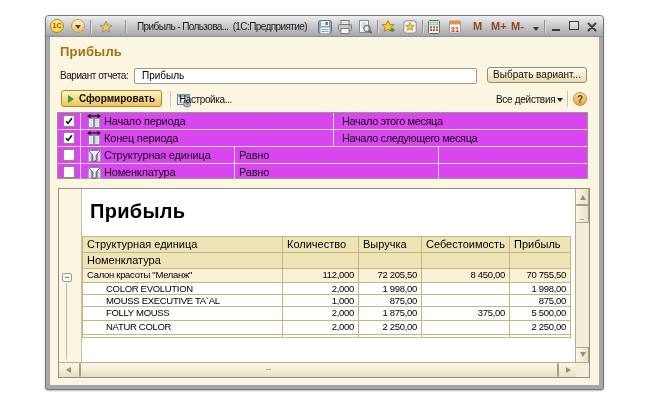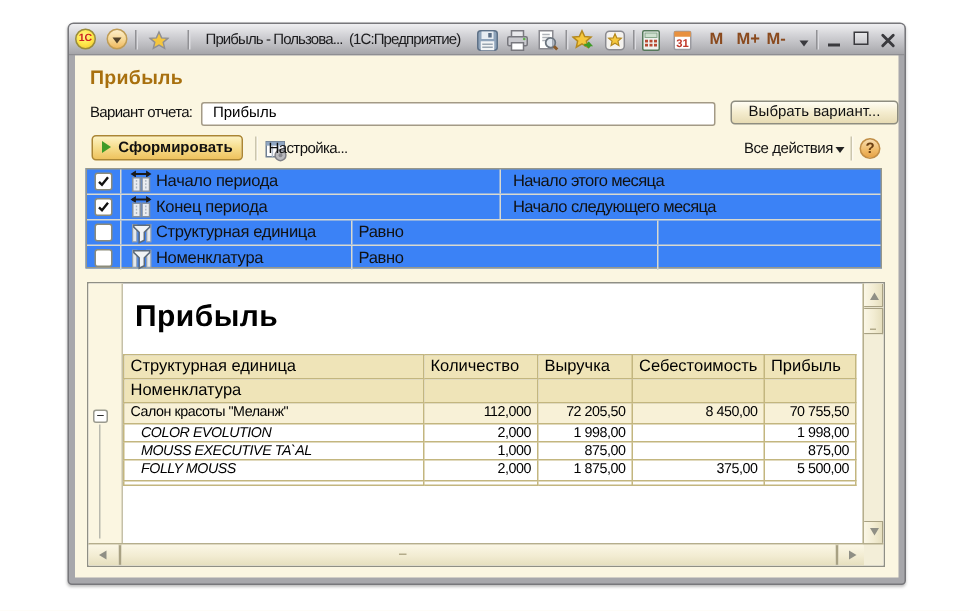--- a/index.html
+++ b/index.html
@@ -12,33 +12,33 @@
 #logo1c{left:4px;background:radial-gradient(circle at 45% 35%,#fff78a 0%,#ffe84a 50%,#f0c22a 100%);border:1px solid #9a8c3a;color:#cc2020;font-weight:bold;font-size:7px;text-align:center;line-height:12px;}
 #cbtn{left:25px;background:linear-gradient(180deg,#fdeec9 0%,#f7d793 55%,#efb95f 100%);border:1px solid #bf9c55;}
 #cbtn:after{content:"";position:absolute;left:3px;top:4.5px;border-left:3px solid transparent;border-right:3px solid transparent;border-top:4.5px solid #54432a;}
 .wbtn{position:absolute;top:0;height:21px;color:#333336;font-weight:bold;text-align:center;}
 .mtxt{position:absolute;top:4px;font-size:11px;font-weight:bold;color:#8a4a1e;}
 .ibox{position:absolute;top:3px;width:16px;height:16px;}
 
 .btn{position:absolute;height:16px;background:linear-gradient(180deg,#fffdf2 0%,#f4ecce 50%,#e7dcb4 100%);border:1px solid #8e8d80;border-radius:3px;font-size:10px;color:#111;text-align:center;line-height:14px;}
 #genbtn{position:absolute;left:11px;top:53px;width:101px;height:17px;background:linear-gradient(180deg,#fdf3c4 0%,#f6dd8c 50%,#eec25e 100%);border:1px solid #ab8634;border-radius:3px;font-size:10px;font-weight:bold;line-height:15px;text-align:center;color:#111;}
 .vsep{position:absolute;width:1px;background:#cbc6ae;box-shadow:1px 0 0 #fdfaf0;}
-#ftable{position:absolute;left:7px;top:75px;width:531px;height:67px;background:#3b82f6;border:1px solid #98988a;}
+#ftable{position:absolute;left:7px;top:75px;width:531px;height:67px;background:#d946ef;border:1px solid #98988a;}
 .frow{position:absolute;left:0;width:529px;border-bottom:1px solid #d9d9cf;}
 .cline{position:absolute;top:0;width:1px;height:100%;background:#d9d9cf;}
 .cb{position:absolute;left:5px;top:2px;width:12px;height:12px;border:1px solid #8b8b7a;border-radius:2px;background:#fff;}
 .ftxt{position:absolute;left:46px;top:2px;font-size:11px;letter-spacing:-.2px;color:#111;}
 .vtx{letter-spacing:-.4px;}
 #report{position:absolute;left:8px;top:151px;width:532px;height:190px;border:1px solid #8f8f85;background:#fff;}
 #rmargin{position:absolute;left:0;top:0;width:23px;height:173px;background:#fbf6e1;border-right:1px solid #c5c0a8;}
 #rtitle{position:absolute;left:31px;top:11px;font-size:20px;font-weight:bold;color:#000;letter-spacing:.3px;}
 table.rep{position:absolute;left:23px;top:47px;border-collapse:collapse;table-layout:fixed;border:1px solid #95894f;}
 table.rep td{border:1px solid #c3b67f;font-size:9.5px;letter-spacing:-.3px;color:#000;padding:0 4px;overflow:hidden;vertical-align:top;line-height:11px;}
 td.num{text-align:right;white-space:nowrap;}
-table.rep td.ind{padding-left:11px;font-style:italic;}
+table.rep td.ind{padding-left:23px;}
 tr.hdr td{background:#efe4b8;font-size:11px;letter-spacing:0;line-height:14px;}
 tr.grp td{background:#f8f1d7;}
 .sbtn{position:absolute;background:linear-gradient(180deg,#fbf7e6 0%,#f2ecd2 55%,#e6dfbe 100%);border:1px solid #a8a183;border-radius:1px;}
 .sbtnv{background:linear-gradient(90deg,#fbf7e6 0%,#f2ecd2 55%,#e6dfbe 100%);}
 .arr{position:absolute;width:0;height:0;}
 #vscroll{position:absolute;right:0;top:0;width:14px;height:174px;background:#f3eed8;border-left:1px solid #b5ae8d;}
 #hscroll{position:absolute;left:0;bottom:0;width:517px;height:15px;background:#f3eed8;border-top:1px solid #b5ae8d;}
 </style></head>
 <body>
 <div id="win">
@@ -109,21 +109,21 @@
         <div style="position:absolute;left:1px;top:5px;width:10px;height:9px;border:1.4px solid #3a3a3e;background:linear-gradient(180deg,#e8e8ea,#c9c9cd)"></div>
       </div>
  <svg style="position:absolute;left:540px;top:5px" width="12" height="12" viewBox="0 0 12 12">
         <path d="M2.5 2.5 L9.5 9.5 M9.5 2.5 L2.5 9.5" stroke="#3a3a3e" stroke-width="1.9" stroke-linecap="round"></path>
       </svg>
 </div>
 <div id="content">
  <div class="t" style="left:10px;top:7px;font-size:13px;letter-spacing:.2px;font-weight:bold;color:#a8700e">Прибыль</div>
  <div class="t" style="left:10px;top:33px;font-size:10px;letter-spacing:-.45px;color:#111">Вариант отчета:</div>
  <div class="t" style="left:84px;top:31px;width:343px;height:16px;background:#fff;border:1px solid #a39a86;border-radius:2px;font-size:10px;line-height:14px;padding-left:7px">Прибыль</div>
- <div class="btn" style="left:437px;top:30px;width:112px">Выбрать вариант...</div>
+ <div class="btn" style="left:437px;top:30px;width:100px">Выбрать вариант...</div>
  <div id="genbtn"><span style="display:inline-block;width:0;height:0;border-top:4px solid transparent;border-bottom:4px solid transparent;border-left:6px solid #3f9b28;margin-right:5px;vertical-align:-1px"></span>Сформировать</div>
  <div class="vsep" style="left:120px;top:54px;height:16px"></div>
  <svg class="t" style="left:126px;top:55px" width="16" height="16" viewBox="0 0 16 16">
         <rect x="1.5" y="2.5" width="12" height="10" fill="#fff" stroke="#6f7f93"></rect>
         <rect x="1.5" y="2.5" width="12" height="2.6" fill="#8fa6c2"></rect>
         <path d="M5.6 5.1 v7.4 M9.7 5.1 v7.4" stroke="#b9c2ce" stroke-width="1"></path>
         <circle cx="11" cy="11.5" r="3.6" fill="#b9b9bd" stroke="#808086"></circle>
         <circle cx="11" cy="11.5" r="1.3" fill="#8a8a90"></circle>
       </svg>
  <div class="t" style="left:129px;top:57px;font-size:10px;letter-spacing:-.4px;color:#111">Настройка...</div>
@@ -244,20 +244,27 @@
               <td></td>
               <td class="num">875,00</td>
             </tr>
    <tr style="height:14px">
               <td class="ind">FOLLY MOUSS</td>
               <td class="num">2,000</td>
               <td class="num">1 875,00</td>
               <td class="num">375,00</td>
               <td class="num">5 500,00</td>
             </tr>
+   <tr style="height:14px">
+              <td class="ind">NATUR COLOR</td>
+              <td class="num">2,000</td>
+              <td class="num">2 250,00</td>
+              <td></td>
+              <td class="num">2 250,00</td>
+            </tr>
    <tr style="height:3px">
               <td></td>
               <td></td>
               <td></td>
               <td></td>
               <td></td>
             </tr>
   </tbody>
         </table>
   <div id="vscroll">

